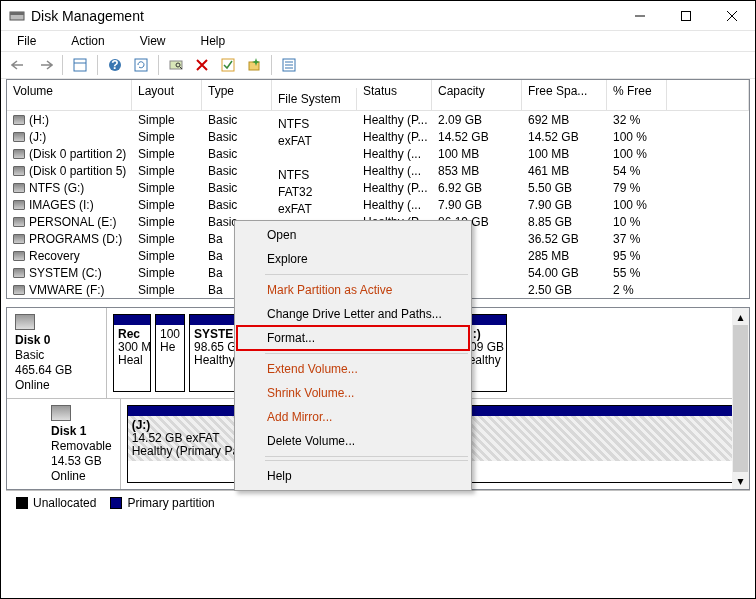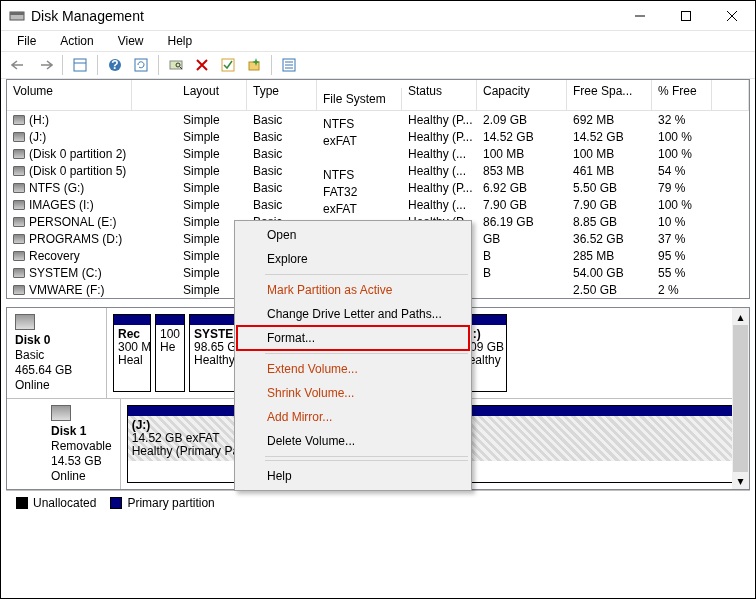--- a/index.html
+++ b/index.html
@@ -5,34 +5,34 @@
 * { margin: 0; padding: 0; box-sizing: border-box; font-family: "Segoe UI", Tahoma, sans-serif; font-size: 12px; }
 body { background: #fff; }
 .window { width: 756px; height: 599px; border: 1px solid #000; display: flex; flex-direction: column; position: relative; background: #fff; }
 .titlebar { height: 30px; display: flex; align-items: center; justify-content: space-between; padding-left: 8px; border-bottom: 1px solid #e5e5e5; }
 .titlebar-left { display: flex; align-items: center; gap: 6px; }
 .titlebar-title { font-size: 14px; }
 .titlebar-icon { width: 16px; height: 16px; display: inline-block; }
 .win-controls { display: flex; }
 .win-btn { width: 46px; height: 30px; display: flex; align-items: center; justify-content: center; cursor: pointer; }
 .win-btn svg { width: 10px; height: 10px; }
-.menubar { height: 20px; display: flex; align-items: center; gap: 8px; padding: 0 8px; }
+.menubar { height: 20px; display: flex; align-items: center; gap: 19px; padding: 0 8px; }
 .menu-item { padding: 2px 8px; cursor: pointer; }
 .toolbar { height: 28px; display: flex; align-items: center; gap: 2px; padding: 0 6px; border-top: 1px solid #e5e5e5; border-bottom: 1px solid #e5e5e5; }
 .tool-btn { width: 24px; height: 22px; display: flex; align-items: center; justify-content: center; cursor: pointer; border: 1px solid transparent; }
 .tool-sep { width: 1px; height: 20px; background: #ccc; margin: 0 3px; }
 .content { flex: 1; display: flex; flex-direction: column; overflow: hidden; position: relative; padding: 0 5px; }
 .volume-table { border: 1px solid #828790; margin-top: 0; }
 .thead { display: flex; border-bottom: 1px solid #e1e1e1; background: #fff; }
 .th { padding: 4px 6px; border-right: 1px solid #e1e1e1; white-space: nowrap; overflow: hidden; text-overflow: ellipsis; cursor: pointer; }
 .tbody { background: #fff; }
 .trow { display: flex; height: 17px; align-items: center; }
 .td { padding: 0 6px; white-space: nowrap; overflow: hidden; text-overflow: ellipsis; display: flex; align-items: center; gap: 4px; }
 .vol-icon { width: 12px; height: 10px; display: inline-block; background: linear-gradient(#888,#ccc); border: 1px solid #666; border-radius: 1px; flex-shrink: 0; }
-.c-vol { width: 125px; } .c-lay { width: 70px; margin-left: 45px; } .c-typ { width: 70px; } .c-fs { width: 85px; margin-top: 8px; } .c-sta { width: 75px; } .c-cap { width: 90px; } .c-fre { width: 85px; } .c-pct { width: 60px; } .c-end { flex:1; }
+.c-vol { width: 125px; } .c-lay { width: 70px; } .c-typ { width: 70px; } .c-fs { width: 85px; margin-top: 8px; } .c-sta { width: 75px; } .c-cap { width: 90px; } .c-fre { width: 85px; } .c-pct { width: 60px; } .c-end { flex:1; }
 .disk-layout { border: 1px solid #828790; margin-top: 8px; display: flex; flex-direction: column; position: relative; }
 .disk-scroll { overflow: hidden; }
 .disk-row { display: flex; border-bottom: 1px solid #c0c0c0; }
 .disk-row:last-child { border-bottom: none; margin-left: 36px; }
 .disk-label { width: 100px; padding: 6px 8px; border-right: 1px solid #c0c0c0; display: flex; flex-direction: column; gap: 1px; background: #fff; }
 .disk-label .icon { width: 20px; height: 16px; background: linear-gradient(#999,#ddd); border: 1px solid #666; margin-bottom: 2px; }
 .disk-label .name { font-weight: bold; }
 .disk-parts { flex: 1; display: flex; gap: 4px; padding: 6px; background: #fff; position: relative; }
 .part { border: 1px solid #000; display: flex; flex-direction: column; min-width: 0; overflow: hidden; }
 .part-head { height: 10px; background: #00007f; }

